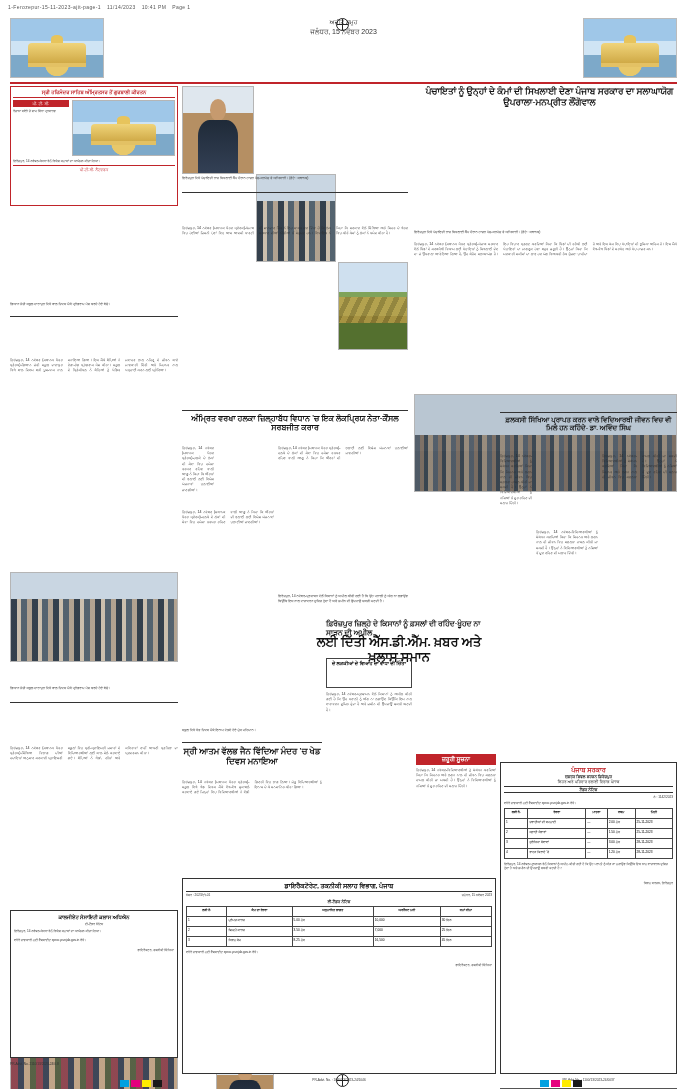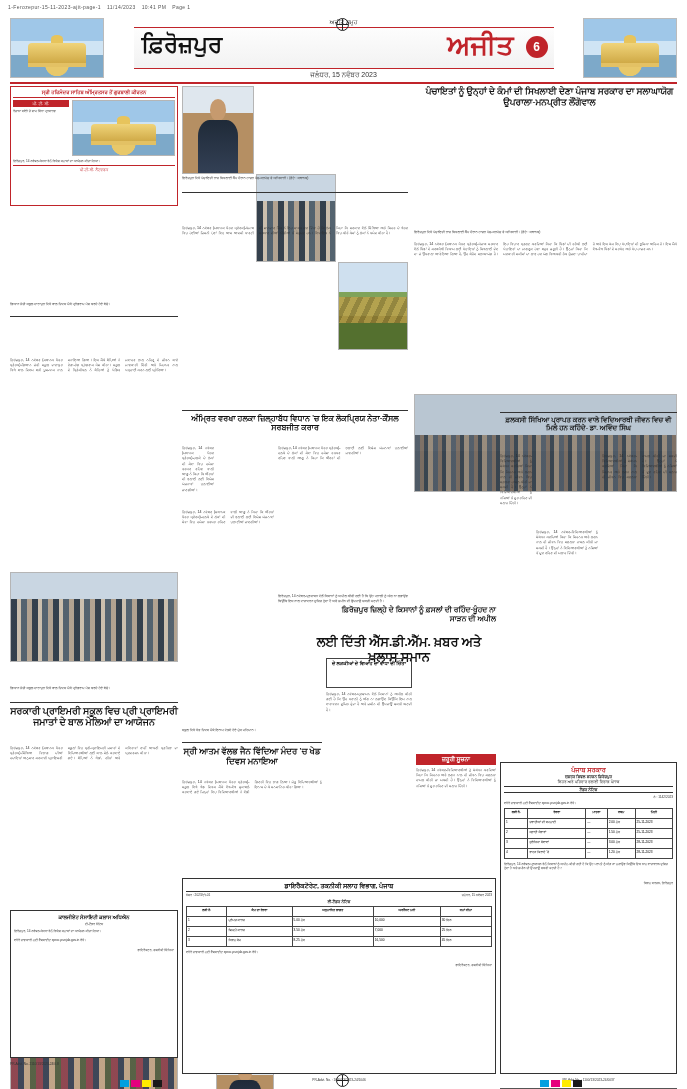--- a/index.html
+++ b/index.html
@@ -98,25 +98,20 @@
 
     <div class="masthead">
       <div class="mast-img l">
           <div class="temple"></div>
         </div>
       <div class="mast-img r">
           <div class="temple"></div>
         </div>
       <div class="mast-center">
         <div class="mast-top">ਅਜੀਤ ਸਮੂਹ</div>
-        <div class="mast-band">
-          <div class="mast-left-title">ਫ਼ਿਰੋਜ਼ਪੁਰ</div>
-          <div class="mast-right-title">ਅਜੀਤ</div>
-          <div class="mast-page">6</div>
-        </div>
         <div class="mast-date">ਜਲੰਧਰ, 15 ਨਵੰਬਰ 2023</div>
       </div>
     </div>
 
     <div class="cols">
 
       <div class="box ad-left" style="left:0;top:0;width:168px;height:120px;padding:2px;">
         <div class="ad-title ad-red" style="font-size:5.2px;border-bottom:1px solid #c0242a;padding-bottom:1px;">ਸ੍ਰੀ ਹਰਿਮੰਦਰ ਸਾਹਿਬ ਅੰਮ੍ਰਿਤਸਰ ਤੋਂ ਗੁਰਬਾਣੀ ਕੀਰਤਨ</div>
         <div style="display:flex;gap:3px;margin-top:2px;">
           <div style="width:56px;">
@@ -145,21 +140,20 @@
       <div class="box body-txt" style="left:172px;top:140px;width:226px;height:180px;column-count:3;">ਫ਼ਿਰੋਜ਼ਪੁਰ, 14 ਨਵੰਬਰ (ਸਥਾਨਕ ਪੱਤਰ ਪ੍ਰੇਰਕ)-ਪੰਜਾਬ ਵਿਚ ਹੋਈਆਂ ਜ਼ਿਮਨੀ ਚੋਣਾਂ ਵਿਚ ਆਮ ਆਦਮੀ ਪਾਰਟੀ ਦੀ ਸ਼ਾਨਦਾਰ ਜਿੱਤ ਨੇ ਇਹ ਸਾਬਤ ਕਰ ਦਿੱਤਾ ਹੈ ਕਿ ਲੋਕ ਸਰਕਾਰ ਦੀਆਂ ਨੀਤੀਆਂ ਤੋਂ ਸੰਤੁਸ਼ਟ ਹਨ। ਵਿਧਾਇਕ ਨੇ ਕਿਹਾ ਕਿ ਸਰਕਾਰ ਵੱਲੋਂ ਸਿੱਖਿਆ ਅਤੇ ਸਿਹਤ ਦੇ ਖੇਤਰ ਵਿਚ ਕੀਤੇ ਕੰਮਾਂ ਨੂੰ ਲੋਕਾਂ ਨੇ ਪਸੰਦ ਕੀਤਾ ਹੈ।</div>
 
       <div class="box photo ph-group" style="left:0;top:124px;width:168px;height:90px;"></div>
       <div class="box caption" style="left:0;top:216px;width:168px;height:12px;">ਗਿਆਨ ਜੋਤੀ ਸਕੂਲ ਦਾਰਾਪੁਰ ਵਿਖੇ ਬਾਲ ਦਿਵਸ ਮੌਕੇ ਪ੍ਰੋਗਰਾਮ ਪੇਸ਼ ਕਰਦੇ ਹੋਏ ਬੱਚੇ।</div>
       <div class="box rule" style="left:0;top:230px;width:168px;"></div>
       <div class="box body-txt" style="left:0;top:272px;width:168px;height:166px;column-count:3;">ਫ਼ਿਰੋਜ਼ਪੁਰ, 14 ਨਵੰਬਰ (ਸਥਾਨਕ ਪੱਤਰ ਪ੍ਰੇਰਕ)-ਗਿਆਨ ਜੋਤੀ ਸਕੂਲ ਦਾਰਾਪੁਰ ਵਿਖੇ ਬਾਲ ਦਿਵਸ ਬੜੀ ਧੂਮ-ਧਾਮ ਨਾਲ ਮਨਾਇਆ ਗਿਆ। ਇਸ ਮੌਕੇ ਬੱਚਿਆਂ ਨੇ ਰੰਗਾ-ਰੰਗ ਪ੍ਰੋਗਰਾਮ ਪੇਸ਼ ਕੀਤਾ। ਸਕੂਲ ਦੇ ਪ੍ਰਿੰਸੀਪਲ ਨੇ ਬੱਚਿਆਂ ਨੂੰ ਪੰਡਿਤ ਜਵਾਹਰ ਲਾਲ ਨਹਿਰੂ ਦੇ ਜੀਵਨ ਬਾਰੇ ਜਾਣਕਾਰੀ ਦਿੱਤੀ ਅਤੇ ਮਿਹਨਤ ਨਾਲ ਪੜ੍ਹਾਈ ਕਰਨ ਲਈ ਪ੍ਰੇਰਿਆ।</div>
       <div class="box photo ph-room" style="left:0;top:440px;width:168px;height:158px;"></div>
       <div class="box caption" style="left:0;top:600px;width:168px;height:14px;">ਗਿਆਨ ਜੋਤੀ ਸਕੂਲ ਦਾਰਾਪੁਰ ਵਿਖੇ ਬਾਲ ਦਿਵਸ ਮੌਕੇ ਪ੍ਰੋਗਰਾਮ ਪੇਸ਼ ਕਰਦੇ ਹੋਏ ਬੱਚੇ।</div>
 
       <div class="box rule" style="left:0;top:616px;width:168px;"></div>
-      <div class="box hl" style="left:0;top:620px;width:168px;font-size:9.5px;text-align:center;">ਸਰਕਾਰੀ ਪ੍ਰਾਇਮਰੀ ਸਕੂਲ ਵਿਚ ਪ੍ਰੀ ਪ੍ਰਾਇਮਰੀ ਜਮਾਤਾਂ ਦੇ ਬਾਲ ਮੇਲਿਆਂ ਦਾ ਆਯੋਜਨ</div>
       <div class="box body-txt" style="left:0;top:660px;width:168px;height:160px;column-count:3;">ਫ਼ਿਰੋਜ਼ਪੁਰ, 14 ਨਵੰਬਰ (ਸਥਾਨਕ ਪੱਤਰ ਪ੍ਰੇਰਕ)-ਸਿੱਖਿਆ ਵਿਭਾਗ ਦੀਆਂ ਹਦਾਇਤਾਂ ਅਨੁਸਾਰ ਸਰਕਾਰੀ ਪ੍ਰਾਇਮਰੀ ਸਕੂਲਾਂ ਵਿਚ ਪ੍ਰੀ-ਪ੍ਰਾਇਮਰੀ ਜਮਾਤਾਂ ਦੇ ਵਿਦਿਆਰਥੀਆਂ ਲਈ ਬਾਲ ਮੇਲੇ ਕਰਵਾਏ ਗਏ। ਬੱਚਿਆਂ ਨੇ ਖੇਡਾਂ, ਗੀਤਾਂ ਅਤੇ ਕਵਿਤਾਵਾਂ ਰਾਹੀਂ ਆਪਣੀ ਪ੍ਰਤਿਭਾ ਦਾ ਪ੍ਰਦਰਸ਼ਨ ਕੀਤਾ।</div>
 
       <div class="box adbox" style="left:0;top:824px;width:168px;height:148px;padding:3px;">
         <div class="smallhead">ਕਾਲਜੀਏਟ ਸੋਸਾਇਟੀ ਕਲਾਸ ਅਧਿਐਨ</div>
         <div class="tiny" style="text-align:center;margin-top:1px;">ਈ-ਟੈਂਡਰ ਨੋਟਿਸ</div>
         <div class="tiny" style="margin-top:3px;">ਫ਼ਿਰੋਜ਼ਪੁਰ, 14 ਨਵੰਬਰ-ਸੰਸਥਾ ਵੱਲੋਂ ਵਿਸ਼ੇਸ਼ ਕਲਾਸਾਂ ਦਾ ਆਯੋਜਨ ਕੀਤਾ ਗਿਆ।</div>
         <div class="tiny" style="margin-top:4px;">ਵਧੇਰੇ ਜਾਣਕਾਰੀ ਲਈ ਵੈੱਬਸਾਈਟ eproc.punjab.gov.in ਵੇਖੋ।</div>
         <div class="tiny" style="text-align:right;margin-top:6px;">ਡਾਇਰੈਕਟਰ, ਤਕਨੀਕੀ ਸਿੱਖਿਆ</div>
       </div>
       <div class="box tiny" style="left:0;top:976px;width:168px;text-align:left;">PR-Advt. No. 2110/13/2023-24/0.8</div>
@@ -172,21 +166,21 @@
 
       <div class="box caption" style="left:268px;top:508px;width:130px;height:10px;">ਫ਼ਿਰੋਜ਼ਪੁਰ, 14 ਨਵੰਬਰ-ਪ੍ਰਸ਼ਾਸਨ ਵੱਲੋਂ ਕਿਸਾਨਾਂ ਨੂੰ ਅਪੀਲ ਕੀਤੀ ਗਈ ਹੈ ਕਿ ਉਹ ਪਰਾਲੀ ਨੂੰ ਅੱਗ ਨਾ ਲਗਾਉਣ ਕਿਉਂਕਿ ਇਸ ਨਾਲ ਵਾਤਾਵਰਨ ਦੂਸ਼ਿਤ ਹੁੰਦਾ ਹੈ ਅਤੇ ਜ਼ਮੀਨ ਦੀ ਉਪਜਾਊ ਸ਼ਕਤੀ ਘਟਦੀ ਹੈ।</div>
 
       <div class="box body-txt" style="left:172px;top:424px;width:92px;height:130px;column-count:2;">ਫ਼ਿਰੋਜ਼ਪੁਰ, 14 ਨਵੰਬਰ (ਸਥਾਨਕ ਪੱਤਰ ਪ੍ਰੇਰਕ)-ਹਲਕੇ ਦੇ ਲੋਕਾਂ ਦੀ ਸੇਵਾ ਵਿਚ ਹਮੇਸ਼ਾ ਤਤਪਰ ਰਹਿਣ ਵਾਲੀ ਆਗੂ ਨੇ ਕਿਹਾ ਕਿ ਔਰਤਾਂ ਦੀ ਭਲਾਈ ਲਈ ਵਿਸ਼ੇਸ਼ ਯੋਜਨਾਵਾਂ ਚਲਾਈਆਂ ਜਾਣਗੀਆਂ।</div>
 
       <div class="box caption" style="left:172px;top:642px;width:140px;height:12px;">ਸਕੂਲ ਵਿਖੇ ਖੇਡ ਦਿਵਸ ਮੌਕੇ ਇਨਾਮ ਵੰਡਦੇ ਹੋਏ ਮੁੱਖ ਮਹਿਮਾਨ।</div>
       <div class="box rule" style="left:172px;top:656px;width:140px;"></div>
       <div class="box hl" style="left:172px;top:660px;width:140px;font-size:8.5px;text-align:center;">ਸ੍ਰੀ ਆਤਮ ਵੱਲਭ ਜੈਨ ਵਿੱਦਿਆ ਮੰਦਰ 'ਚ ਖੇਡ ਦਿਵਸ ਮਨਾਇਆ</div>
       <div class="box body-txt" style="left:172px;top:694px;width:140px;height:90px;column-count:2;">ਫ਼ਿਰੋਜ਼ਪੁਰ, 14 ਨਵੰਬਰ (ਸਥਾਨਕ ਪੱਤਰ ਪ੍ਰੇਰਕ)-ਸਕੂਲ ਵਿਖੇ ਖੇਡ ਦਿਵਸ ਮੌਕੇ ਵੱਖ-ਵੱਖ ਮੁਕਾਬਲੇ ਕਰਵਾਏ ਗਏ ਜਿਨ੍ਹਾਂ ਵਿਚ ਵਿਦਿਆਰਥੀਆਂ ਨੇ ਵੱਡੀ ਗਿਣਤੀ ਵਿਚ ਭਾਗ ਲਿਆ। ਜੇਤੂ ਵਿਦਿਆਰਥੀਆਂ ਨੂੰ ਇਨਾਮ ਦੇ ਕੇ ਸਨਮਾਨਿਤ ਕੀਤਾ ਗਿਆ।</div>
 
-      <div class="box hl" style="left:316px;top:520px;width:170px;font-size:7.5px;text-align:right;">ਫ਼ਿਰੋਜ਼ਪੁਰ ਜ਼ਿਲ੍ਹੇ ਦੇ ਕਿਸਾਨਾਂ ਨੂੰ ਫ਼ਸਲਾਂ ਦੀ ਰਹਿੰਦ-ਖੂੰਹਦ ਨਾ ਸਾੜਨ ਦੀ ਅਪੀਲ</div>
+      <div class="box hl" style="left:316px;top:534px;width:170px;font-size:7.5px;text-align:left;">ਫ਼ਿਰੋਜ਼ਪੁਰ ਜ਼ਿਲ੍ਹੇ ਦੇ ਕਿਸਾਨਾਂ ਨੂੰ ਫ਼ਸਲਾਂ ਦੀ ਰਹਿੰਦ-ਖੂੰਹਦ ਨਾ ਸਾੜਨ ਦੀ ਅਪੀਲ</div>
       <div class="box hl" style="left:304px;top:548px;width:170px;font-size:13px;text-align:center;">ਲਈ ਦਿੱਤੀ ਐੱਸ.ਡੀ.ਐੱਮ. ਖ਼ਬਰ ਅਤੇ ਖ਼ਲਾਸ ਸਮਾਨ</div>
       <div class="box boxborder" style="left:316px;top:572px;width:86px;height:30px;padding:2px;
            font-size:5px;text-align:center;line-height:1.3;font-family:'Liberation Serif',serif;font-weight:bold;">ਦੇ ਲੜਕੀਆਂ ਦੇ ਵਿਆਹ ਦਾ ਵਾਧਾ ਦੀ ਚਿੰਤਾ</div>
 
       <div class="box body-txt" style="left:316px;top:606px;width:86px;height:240px;">ਫ਼ਿਰੋਜ਼ਪੁਰ, 14 ਨਵੰਬਰ-ਪ੍ਰਸ਼ਾਸਨ ਵੱਲੋਂ ਕਿਸਾਨਾਂ ਨੂੰ ਅਪੀਲ ਕੀਤੀ ਗਈ ਹੈ ਕਿ ਉਹ ਪਰਾਲੀ ਨੂੰ ਅੱਗ ਨਾ ਲਗਾਉਣ ਕਿਉਂਕਿ ਇਸ ਨਾਲ ਵਾਤਾਵਰਨ ਦੂਸ਼ਿਤ ਹੁੰਦਾ ਹੈ ਅਤੇ ਜ਼ਮੀਨ ਦੀ ਉਪਜਾਊ ਸ਼ਕਤੀ ਘਟਦੀ ਹੈ।</div>
 
       <div class="box banner" style="left:406px;top:668px;width:80px;">ਜ਼ਰੂਰੀ ਸੂਚਨਾ</div>
       <div class="box body-txt" style="left:406px;top:682px;width:80px;height:30px;">ਫ਼ਿਰੋਜ਼ਪੁਰ, 14 ਨਵੰਬਰ-ਵਿਦਿਆਰਥੀਆਂ ਨੂੰ ਸੰਬੋਧਨ ਕਰਦਿਆਂ ਕਿਹਾ ਕਿ ਮਿਹਨਤ ਅਤੇ ਲਗਨ ਨਾਲ ਹੀ ਜੀਵਨ ਵਿਚ ਸਫ਼ਲਤਾ ਹਾਸਲ ਕੀਤੀ ਜਾ ਸਕਦੀ ਹੈ। ਉਨ੍ਹਾਂ ਨੇ ਵਿਦਿਆਰਥੀਆਂ ਨੂੰ ਨਸ਼ਿਆਂ ਤੋਂ ਦੂਰ ਰਹਿਣ ਦੀ ਸਲਾਹ ਦਿੱਤੀ।</div>
 
       <div class="box adbox" style="left:172px;top:792px;width:314px;height:196px;padding:3px;">

